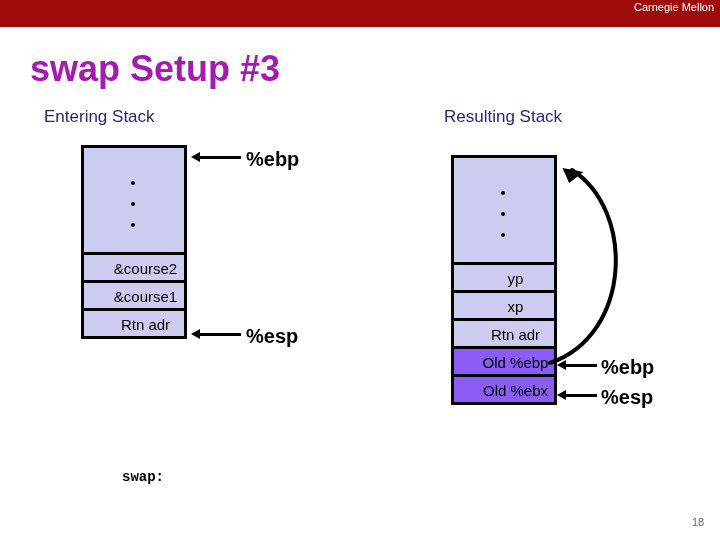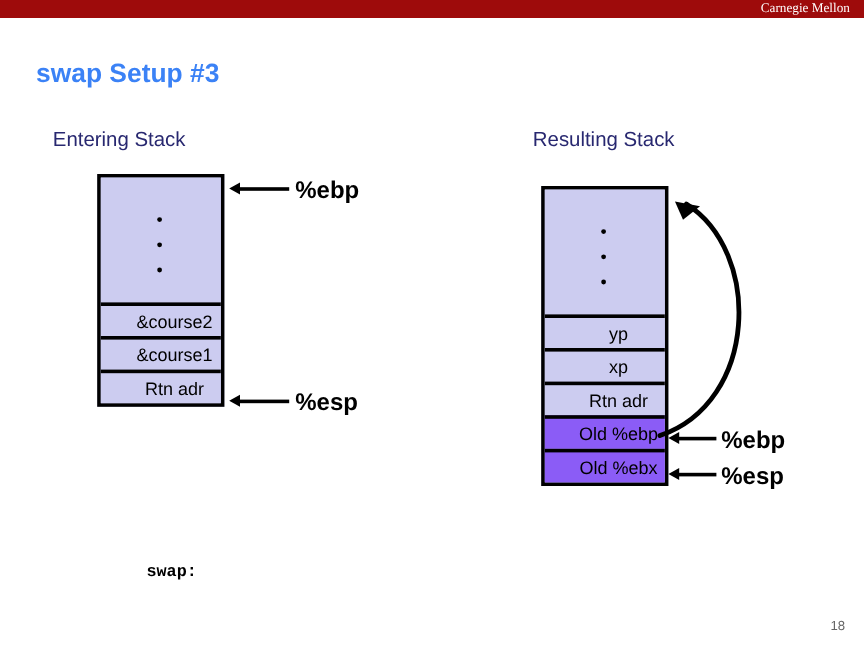--- a/index.html
+++ b/index.html
@@ -13,41 +13,40 @@
     height: 540px;
     background: #ffffff;
     overflow: hidden;
     font-family: "Liberation Sans", sans-serif;
   }
 
   
   #brand-bar {
     position: absolute;
     left: 0; top: 0;
-    width: 720px; height: 15px;
+    width: 720px; height: 27px;
     background: #9e0b0b;
-    font-family: Liberation Serif, serif;
   }
   #brand-text {
     position: absolute;
     left: 634px; top: 0px;
     font-size: 11px;
     color: #ffffff;
     white-space: nowrap;
     letter-spacing: 0px;
     line-height: 15px;
   }
 
   
   #slide-title {
     position: absolute;
     left: 30px; top: 48px;
-    font-size: 22px;
+    font-size: 36px;
     font-weight: bold;
-    color: #3b82f6;
+    color: #a21caf;
     white-space: nowrap;
   }
 
   
   .col-heading {
     position: absolute;
     font-size: 17px;
     color: #282870;
     white-space: nowrap;
   }

